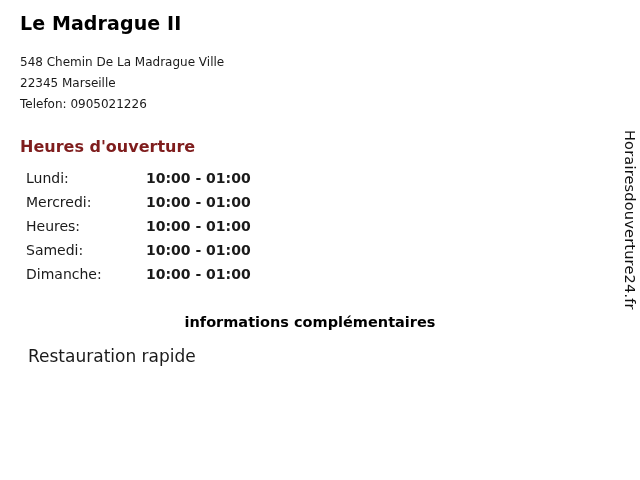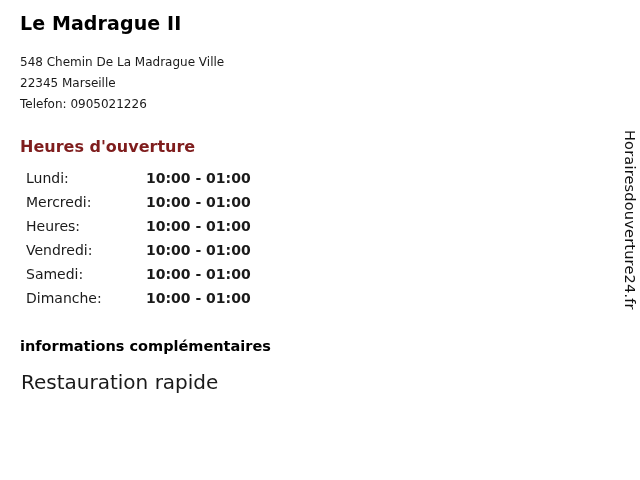--- a/index.html
+++ b/index.html
@@ -59,24 +59,25 @@
   }
   td.time {
     padding-left: 0;
     font-weight: bold;
   }
   .extra-title {
     font-size: 14.5px;
     font-weight: bold;
     margin: 12px 0 16px 0;
     color: #000000;
+    text-align: center;
   }
   .extra-text {
-    font-size: 20px;
-    margin: 1px;
+    font-size: 17px;
+    margin: 8px;
   }
   .side-watermark {
     position: absolute;
     right: 2px;
     top: 130px;
     font-size: 14.5px;
     color: #111111;
     writing-mode: vertical-rl;
     text-orientation: mixed;
     letter-spacing: 0.2px;
@@ -106,24 +107,20 @@
       </tr>
       <tr>
         <td class="day">Mercredi:</td>
         <td class="time">10:00 - 01:00</td>
       </tr>
       <tr>
         <td class="day">Heures:</td>
         <td class="time">10:00 - 01:00</td>
       </tr>
       <tr>
-        <td class="day">Vendredi:</td>
-        <td class="time">10:00 - 01:00</td>
-      </tr>
-      <tr>
         <td class="day">Samedi:</td>
         <td class="time">10:00 - 01:00</td>
       </tr>
       <tr>
         <td class="day">Dimanche:</td>
         <td class="time">10:00 - 01:00</td>
       </tr>
     </tbody>
   </table>
 

